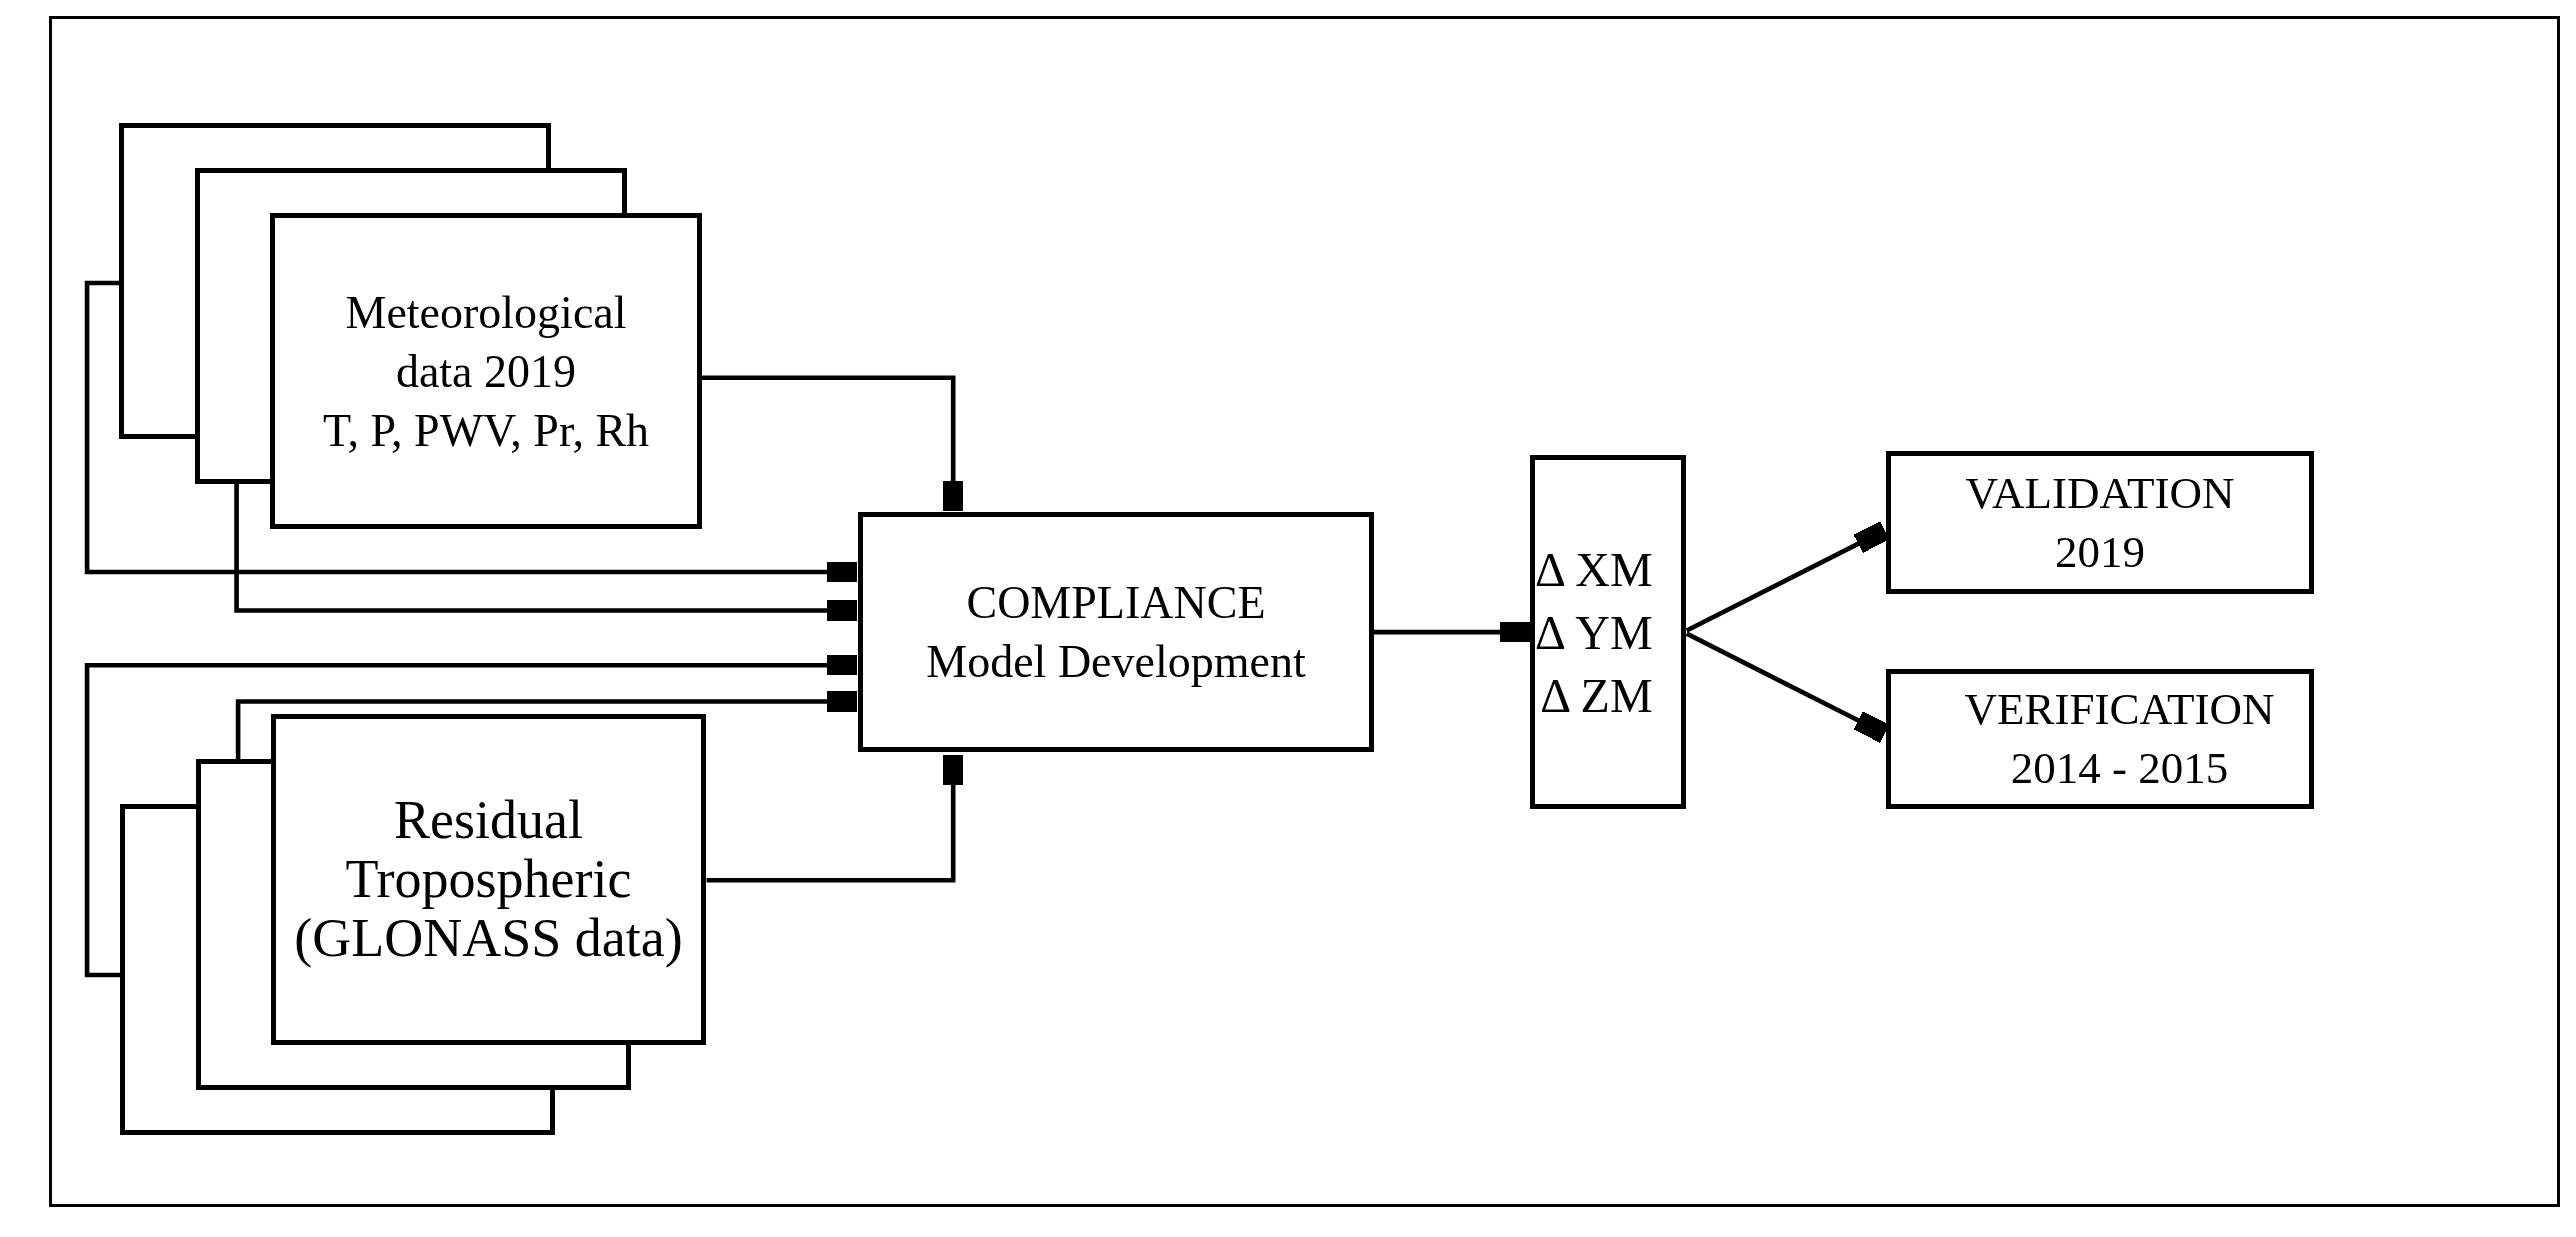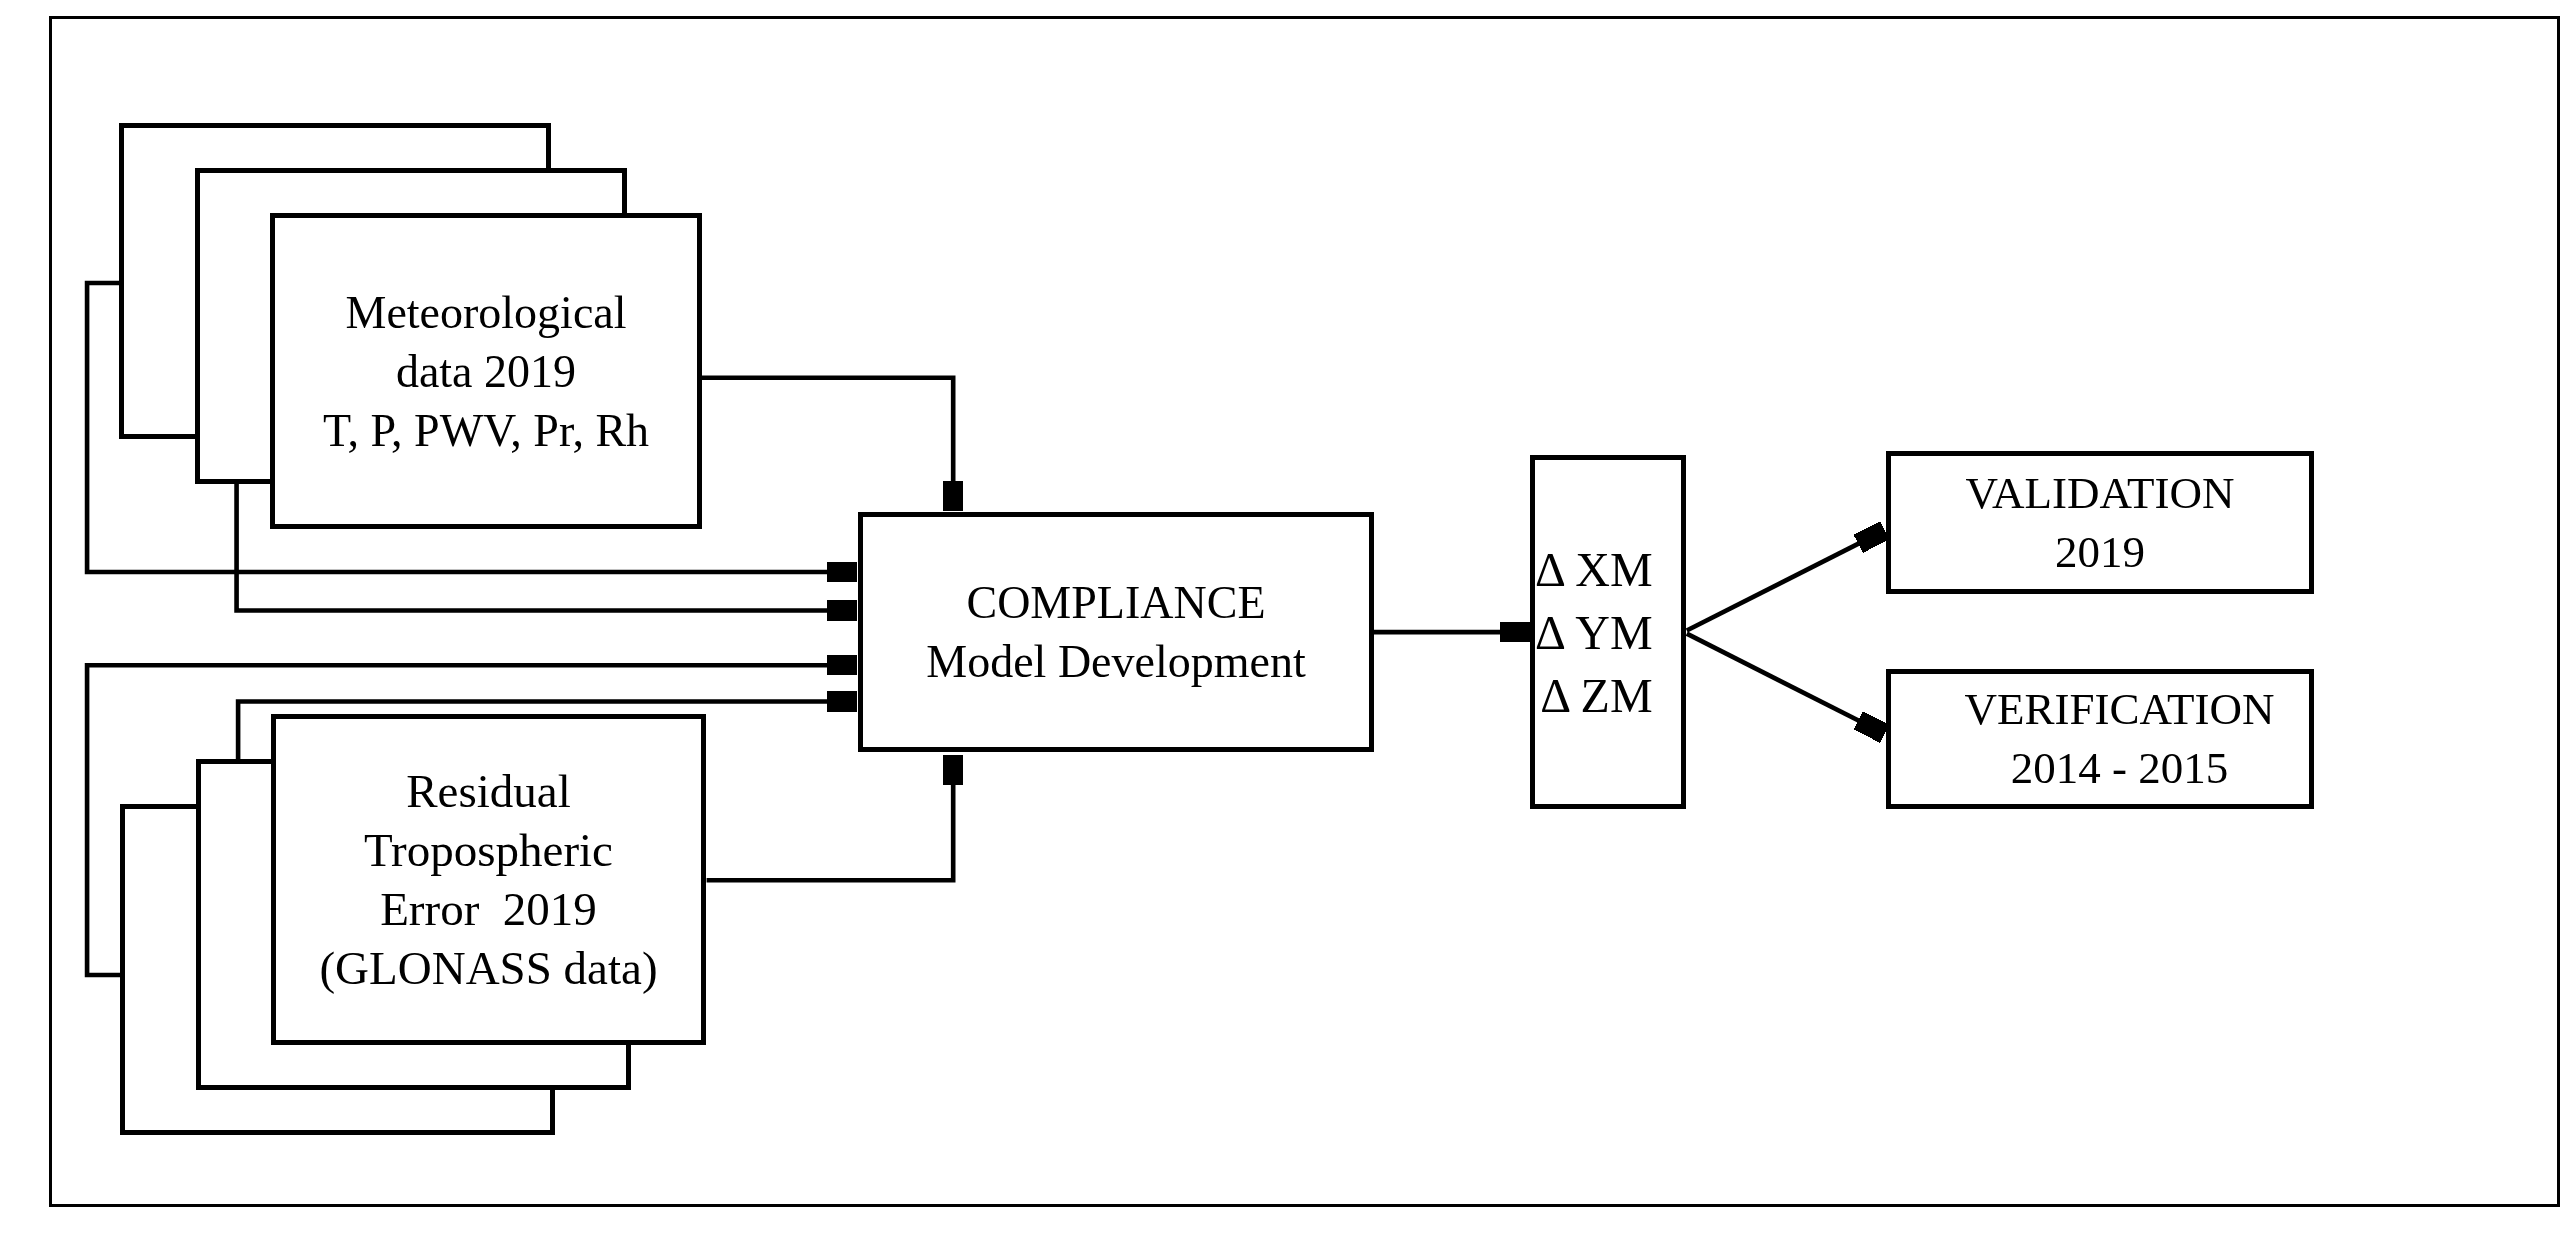--- a/index.html
+++ b/index.html
@@ -29,21 +29,21 @@
   
   .t-back  { left: 119px; top: 123px; width: 432px; height: 316px; }
   .t-mid   { left: 195px; top: 168px; width: 432px; height: 316px; }
   .t-front { left: 270px; top: 213px; width: 432px; height: 316px; }
   .t-front .lines { font-size: 46px; line-height: 59px; }
 
   
   .b-back  { left: 120px; top: 804px; width: 435px; height: 331px; }
   .b-mid   { left: 196px; top: 759px;  width: 435px; height: 331px; }
   .b-front { left: 271px; top: 714px;  width: 435px; height: 331px; }
-  .b-front .lines { font-size: 47px; line-height: 59px; }
+  .b-front .lines { font-size: 54px; line-height: 59px; }
 
   
   .matrix { left: 858px; top: 512px; width: 516px; height: 240px; }
   .matrix .lines { font-size: 46px; line-height: 59px; }
 
   
   .delta { left: 1530px; top: 455px; width: 156px; height: 354px; justify-content: flex-start; }
   .delta .lines { font-size: 48px; line-height: 63px; text-align: right; }
 
   
@@ -73,21 +73,20 @@
       <div>T, P, PWV, Pr, Rh</div>
     </div>
   </div>
 
   <div class="box b-back"></div>
   <div class="box b-mid"></div>
   <div class="box b-front">
     <div class="lines">
       <div>Residual</div>
       <div>Tropospheric</div>
-      <div>Error  2019</div>
       <div>(GLONASS data)</div>
     </div>
   </div>
 
   <div class="box matrix">
     <div class="lines">
       <div>COMPLIANCE</div>
       <div>Model Development</div>
     </div>
   </div>

